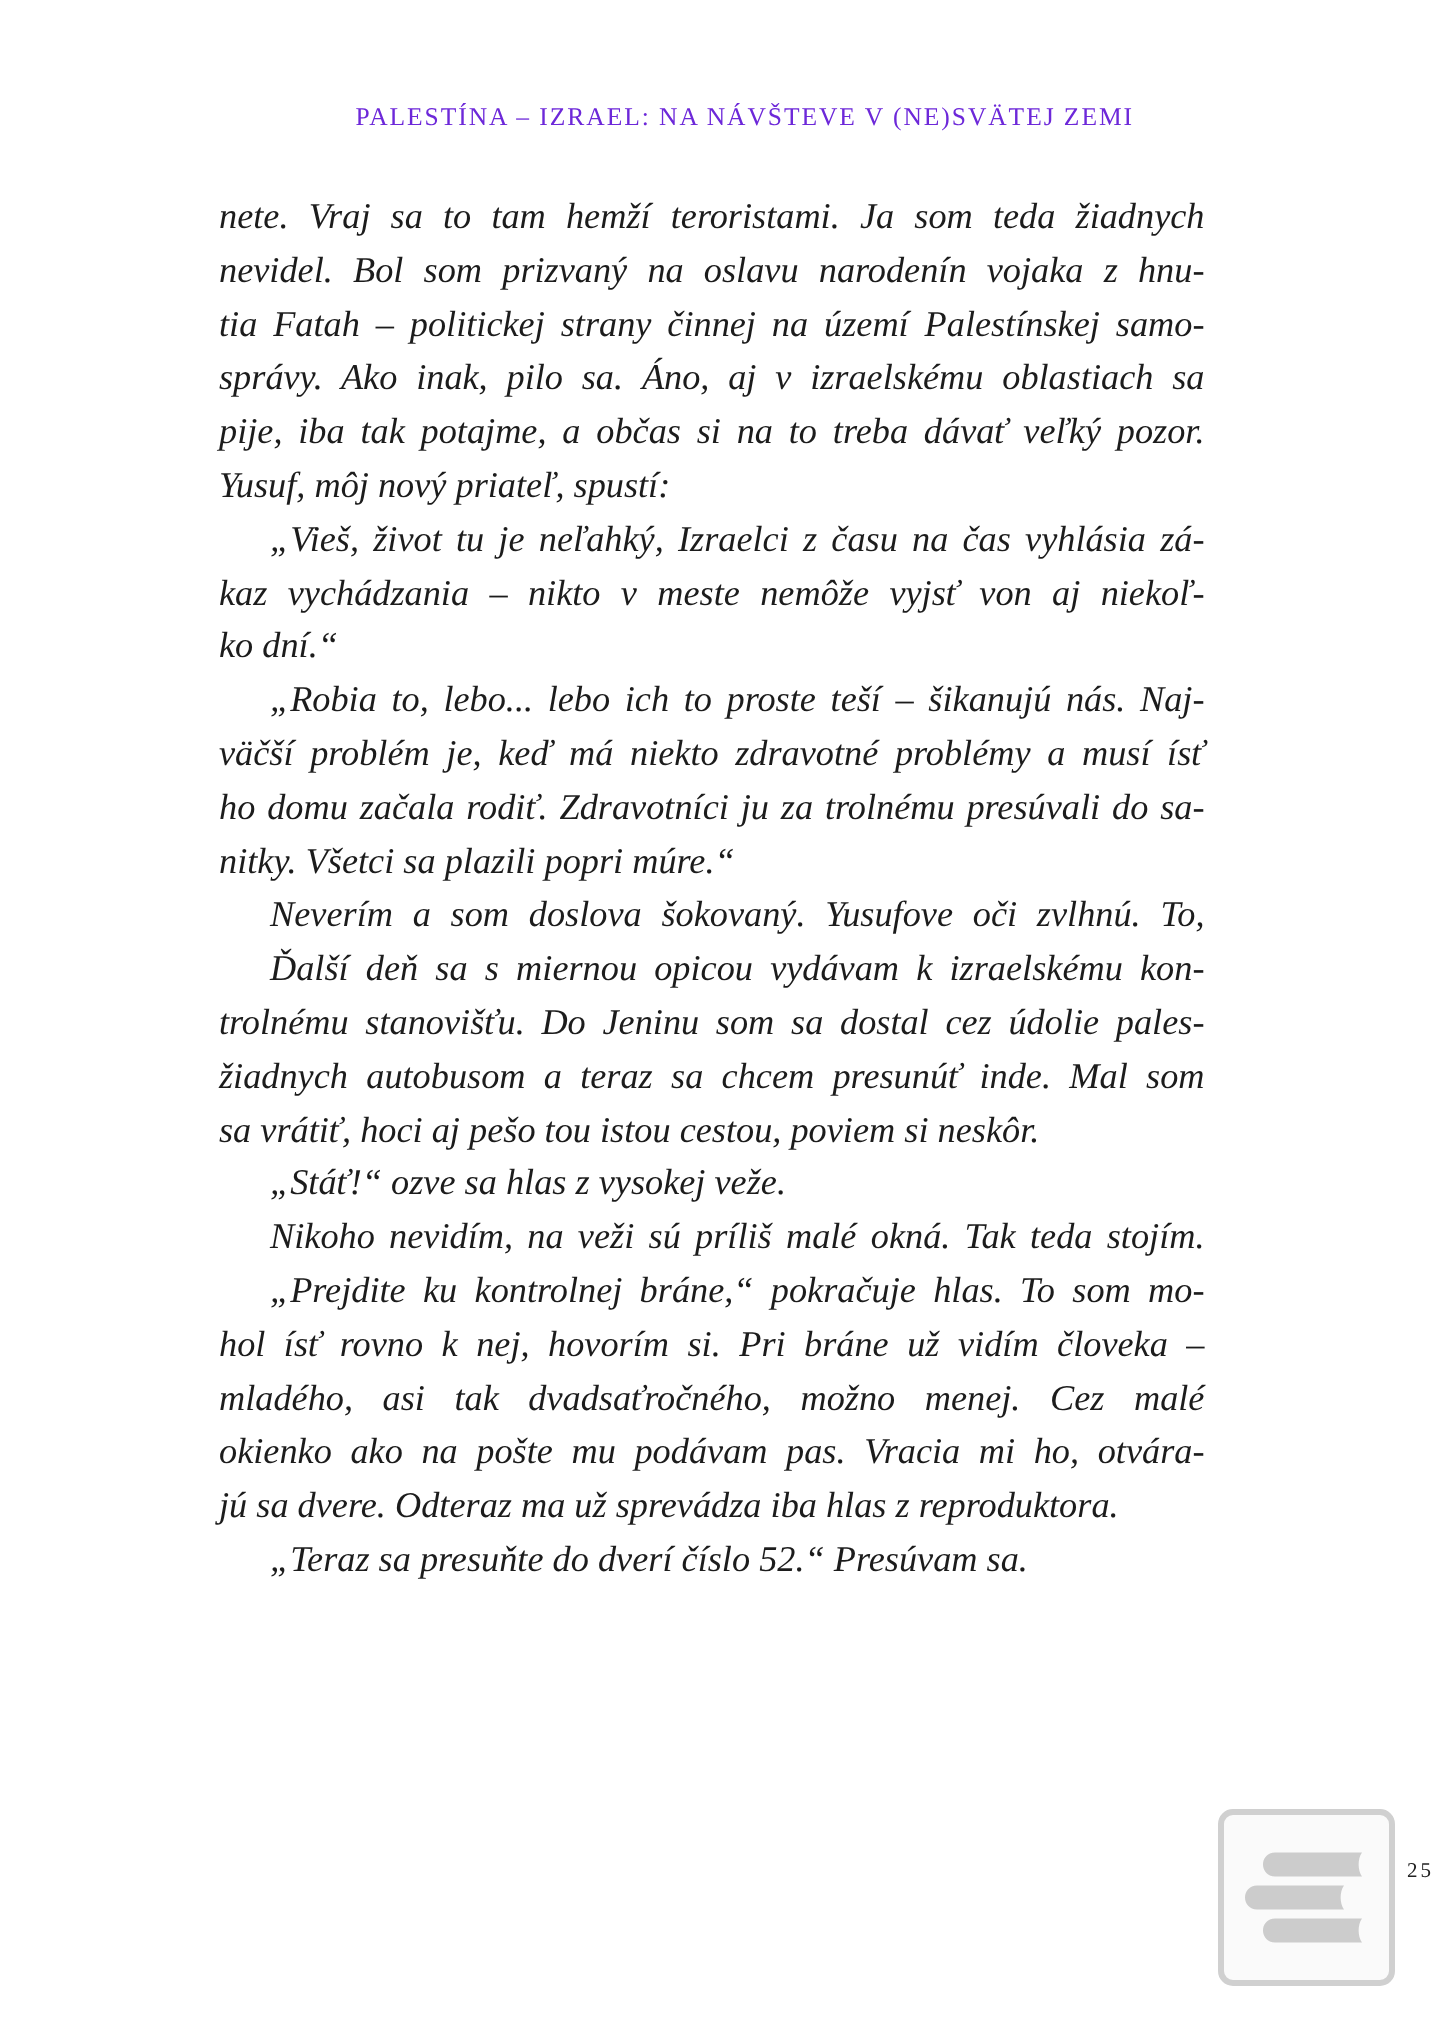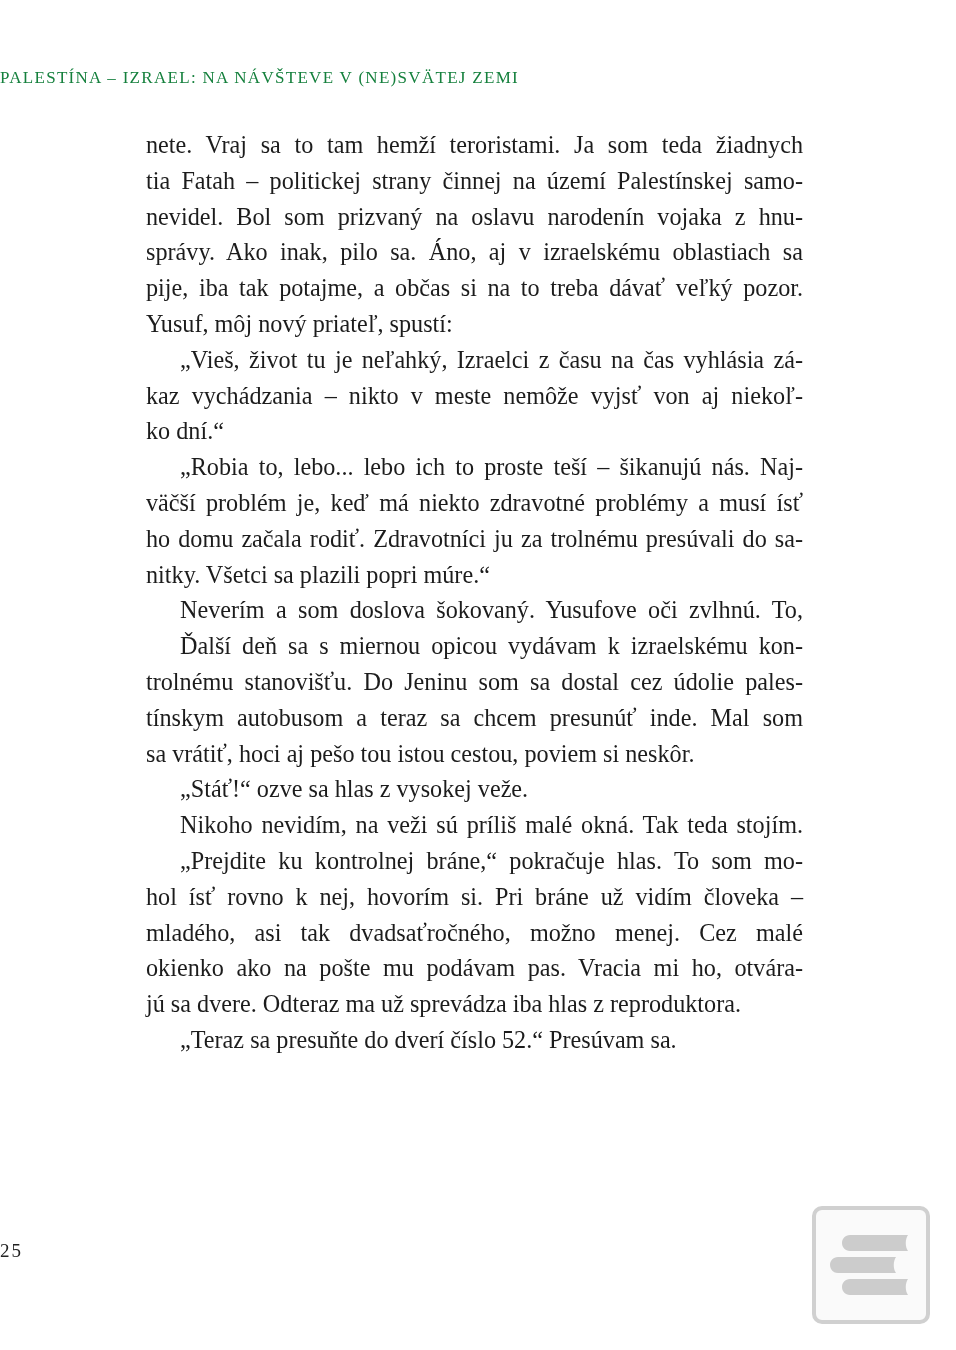--- a/index.html
+++ b/index.html
@@ -13,55 +13,56 @@
       position: relative;
       overflow: hidden;
       font-family: "Liberation Serif", "DejaVu Serif", serif;
       color: #1a1a1a;
     }
     .running-head {
       position: absolute;
       top: 68px;
       left: 0;
       width: 756px;
-      text-align: left;
+      text-align: right;
       font-size: 17px;
       letter-spacing: 1.3px;
-      color: #15803d;
+      color: #6d28d9;
       white-space: nowrap;
     }
     .text-block {
       position: absolute;
       top: 127px;
       left: 146px;
       width: 657px;
       font-size: 24.2px;
       line-height: 35.8px;
       color: #1c1c1c;
     }
     .line {
       display: block;
       white-space: nowrap;
       text-align: justify;
       text-align-last: justify;
       height: 35.8px;
+      font-style: italic;
     }
     .line.last {
       text-align-last: left;
     }
     .line.indent {
       padding-left: 34px;
     }
     .page-number {
       position: absolute;
       top: 1240px;
       left: 0;
       width: 956px;
-      text-align: left;
-      font-size: 19px;
+      text-align: right;
+      font-size: 14px;
       letter-spacing: 2px;
       color: #222;
     }
     .watermark {
       position: absolute;
       left: 812px;
       top: 1206px;
       width: 118px;
       height: 118px;
       box-sizing: border-box;
@@ -77,36 +78,36 @@
       height: 110px;
     }
   </style>
 </head>
 <body>
 
 <div class="running-head">PALESTÍNA – IZRAEL: NA NÁVŠTEVE V (NE)SVÄTEJ ZEMI</div>
 
 <div class="text-block" id="text-block">
     <span class="line">nete. Vraj sa to tam hemží teroristami. Ja som teda žiadnych</span>
+    <span class="line">nevidel. Bol som prizvaný na oslavu narodenín vojaka z hnu-</span>
     <span class="line">tia Fatah – politickej strany činnej na území Palestínskej samo-</span>
-    <span class="line">nevidel. Bol som prizvaný na oslavu narodenín vojaka z hnu-</span>
     <span class="line">správy. Ako inak, pilo sa. Áno, aj v izraelskému oblastiach sa</span>
     <span class="line">pije, iba tak potajme, a občas si na to treba dávať veľký pozor.</span>
     <span class="line last">Yusuf, môj nový priateľ, spustí:</span>
     <span class="line indent">„Vieš, život tu je neľahký, Izraelci z času na čas vyhlásia zá-</span>
     <span class="line">kaz vychádzania – nikto v meste nemôže vyjsť von aj niekoľ-</span>
     <span class="line last">ko dní.“</span>
     <span class="line indent">„Robia to, lebo... lebo ich to proste teší – šikanujú nás. Naj-</span>
     <span class="line">väčší problém je, keď má niekto zdravotné problémy a musí ísť</span>
     <span class="line">ho domu začala rodiť. Zdravotníci ju za trolnému presúvali do sa-</span>
     <span class="line last">nitky. Všetci sa plazili popri múre.“</span>
     <span class="line indent">Neverím a som doslova šokovaný. Yusufove oči zvlhnú. To,</span>
     <span class="line indent">Ďalší deň sa s miernou opicou vydávam k izraelskému kon-</span>
     <span class="line">trolnému stanovišťu. Do Jeninu som sa dostal cez údolie pales-</span>
-    <span class="line">tínskym autobusom a teraz sa chcem presunúť inde. Mal som</span>
+    <span class="line">žiadnych autobusom a teraz sa chcem presunúť inde. Mal som</span>
     <span class="line last">sa vrátiť, hoci aj pešo tou istou cestou, poviem si neskôr.</span>
     <span class="line indent last">„Stáť!“ ozve sa hlas z vysokej veže.</span>
     <span class="line indent">Nikoho nevidím, na veži sú príliš malé okná. Tak teda stojím.</span>
     <span class="line indent">„Prejdite ku kontrolnej bráne,“ pokračuje hlas. To som mo-</span>
     <span class="line">hol ísť rovno k nej, hovorím si. Pri bráne už vidím človeka –</span>
     <span class="line">mladého, asi tak dvadsaťročného, možno menej. Cez malé</span>
     <span class="line">okienko ako na pošte mu podávam pas. Vracia mi ho, otvára-</span>
     <span class="line last">jú sa dvere. Odteraz ma už sprevádza iba hlas z reproduktora.</span>
     <span class="line indent last">„Teraz sa presuňte do dverí číslo 52.“ Presúvam sa.</span>
   </div>

